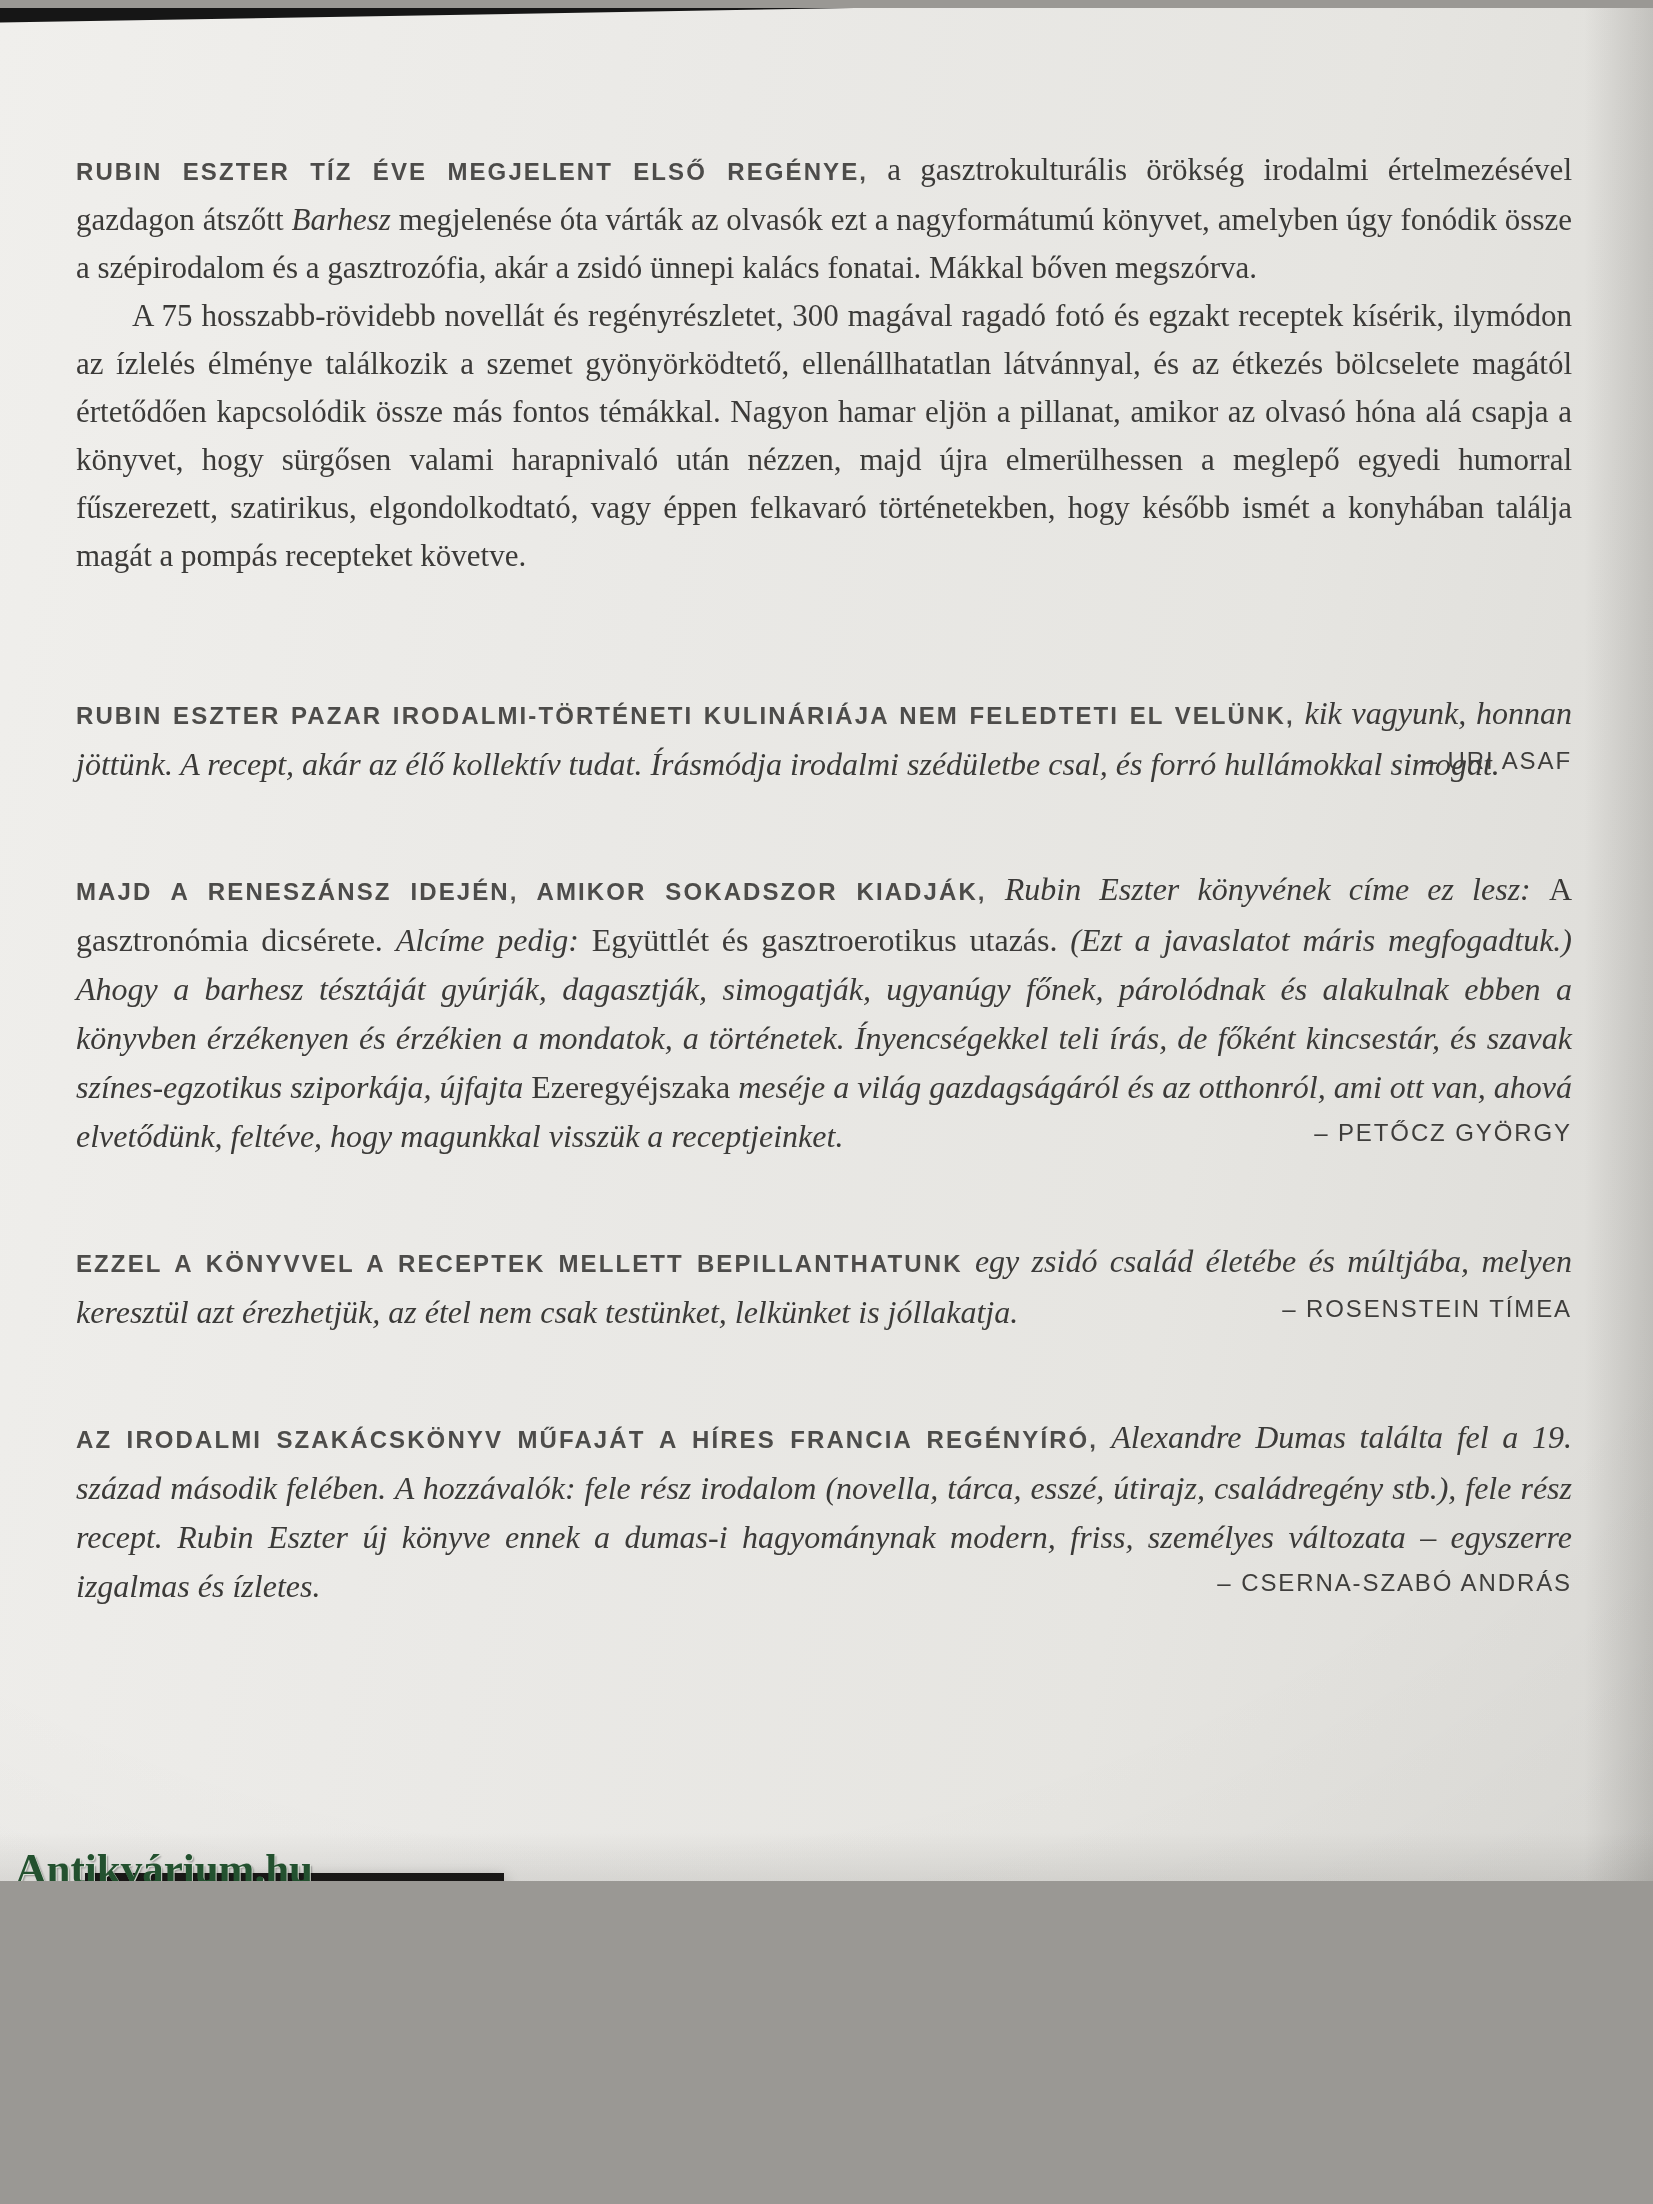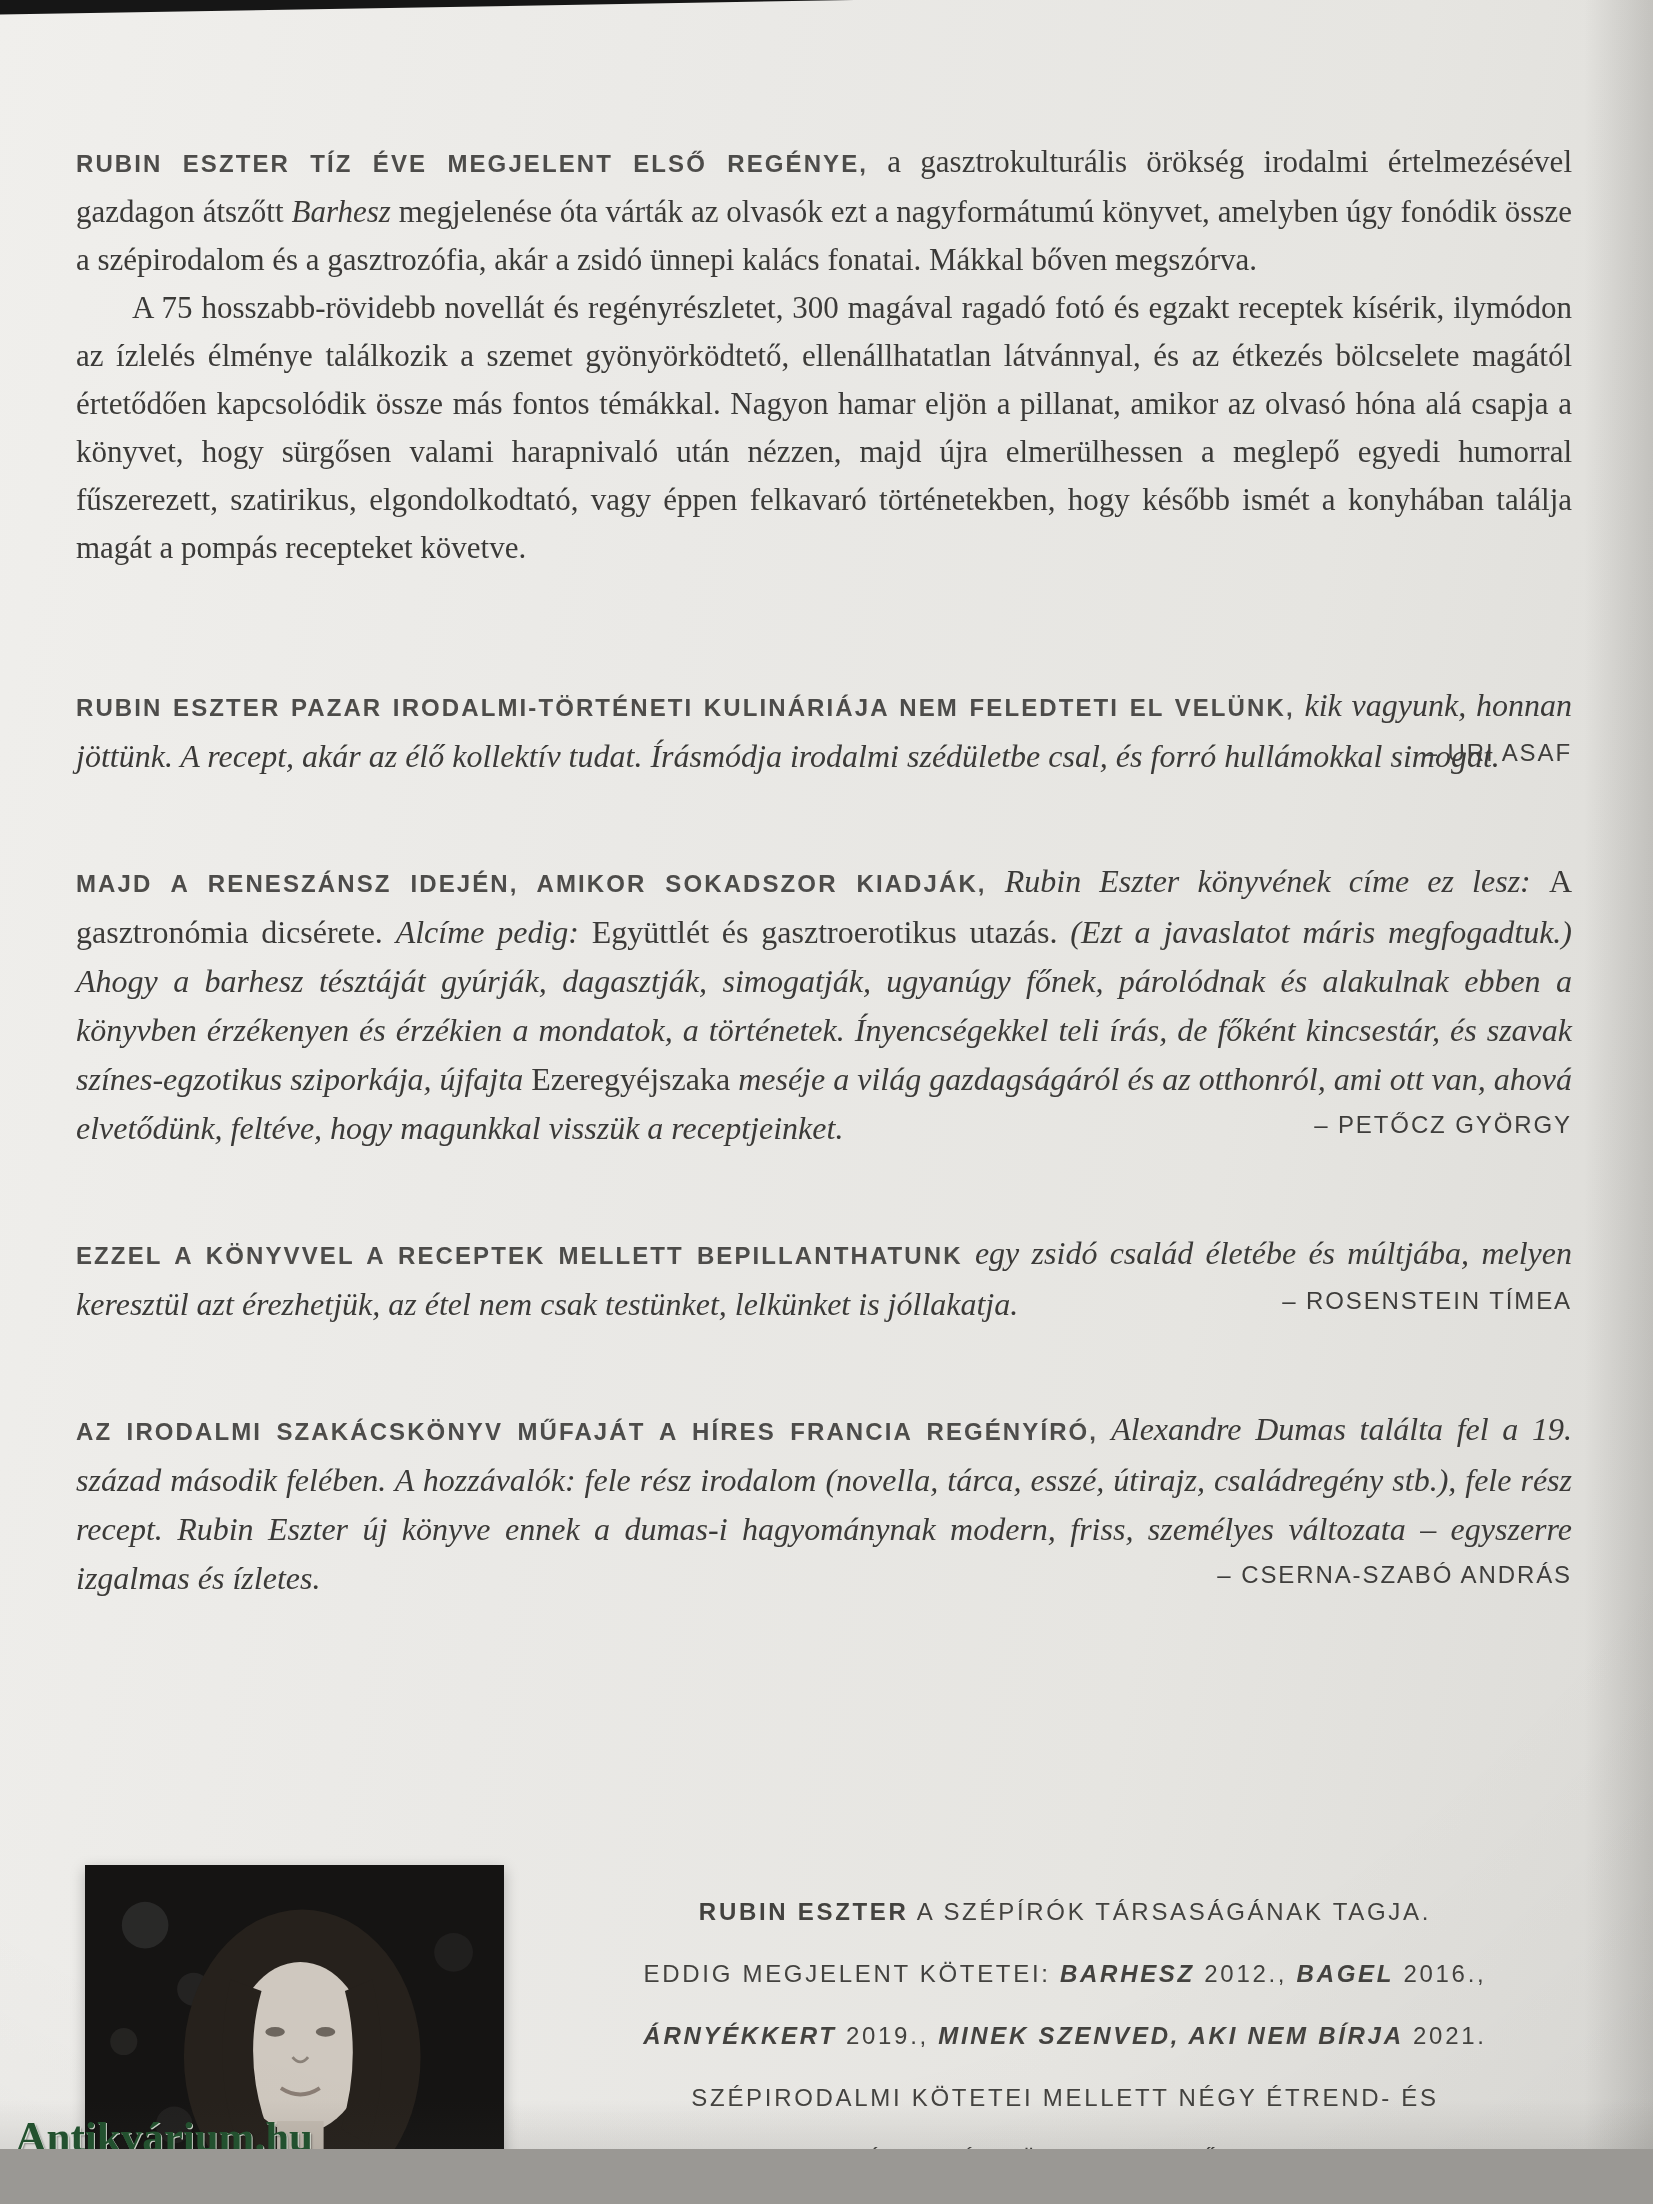--- a/index.html
+++ b/index.html
@@ -1,19 +1,19 @@
 <!DOCTYPE html>
 <html lang="hu"><head>
 <meta charset="utf-8">
 <style>
   html,body { margin:0; padding:0; background:#9a9894; }
   .page {
     position:relative;
-    width:1654px; height:2149px;
-    margin:0 auto;
+    width:1654px; height:1873px;
+    margin:8px auto;
     background:
       linear-gradient(100deg, #f0efec 0%, #eae9e6 38%, #e6e5e1 70%, #dcdbd7 100%);
     overflow:hidden;
     font-family:"Liberation Serif", serif;
     color:#3b3a38;
   }
   .page::before {
     content:""; position:absolute; inset:0; z-index:6; pointer-events:none;
     background: radial-gradient(145% 125% at 38% 28%, rgba(0,0,0,0) 55%, rgba(0,0,0,0.08) 100%);
   }

